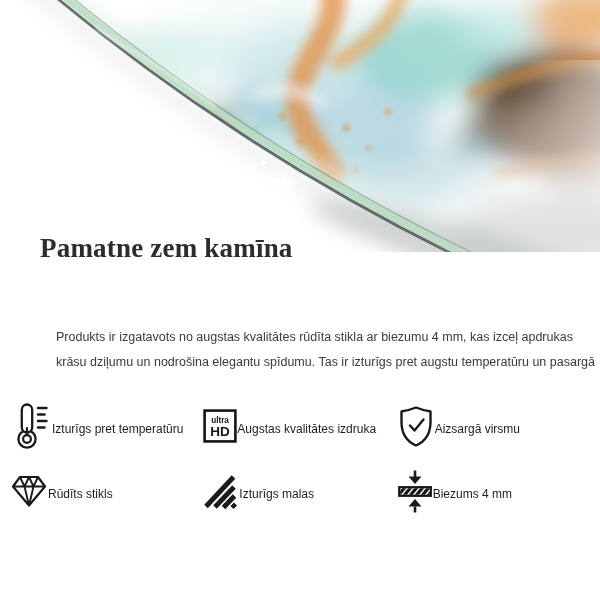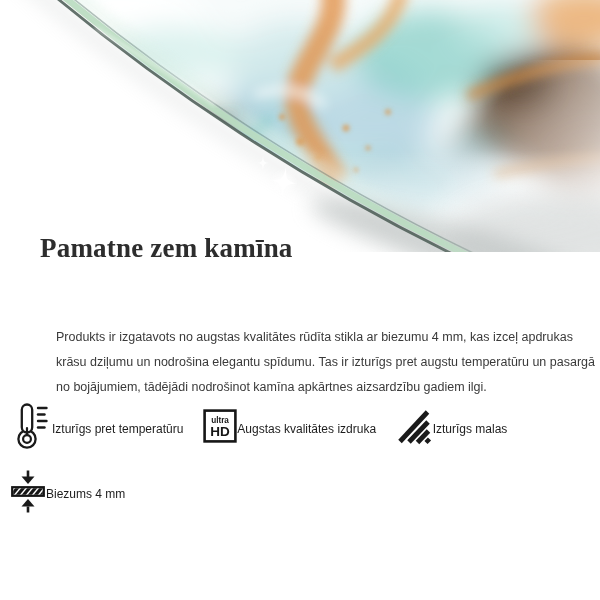--- a/index.html
+++ b/index.html
@@ -152,21 +152,20 @@
 </svg>
 </div>
 
 <h1 class="heading">
   <span>Pamatne zem kamīna</span><br>
 </h1>
 
 <p class="intro">
   <span class="line">Produkts ir izgatavots no augstas kvalitātes rūdīta stikla ar biezumu 4 mm, kas izceļ apdrukas</span>
   <span class="line">krāsu dziļumu un nodrošina elegantu spīdumu. Tas ir izturīgs pret augstu temperatūru un pasargā</span>
-  <span class="line">no bojājumiem, tādējādi nodrošinot kamīna apkārtnes aizsardzību gadiem ilgi.</span>
 </p>
 
 <div class="features">
 
   <div class="feature">
     <div class="icon-box">
       <svg class="ico" width="42" height="48" viewBox="0 0 42 48">
         <g stroke-linecap="round">
           <line class="ln" x1="28" y1="6" x2="36.5" y2="6" stroke-width="2.4"></line>
           <line class="ln" x1="28" y1="12.5" x2="34.5" y2="12.5" stroke-width="2.4"></line>
@@ -186,21 +185,39 @@
     <div class="icon-box">
       <svg class="ico" width="34" height="34" viewBox="0 0 34 34">
         <rect x="1.6" y="1.6" width="30.8" height="30.8" fill="#ffffff" stroke="#161616" stroke-width="2.6"></rect>
         <text x="17" y="13.5" text-anchor="middle" font-family="Liberation Sans, sans-serif" font-size="8.2" font-weight="700" fill="#161616">ultra</text>
         <text x="17" y="27" text-anchor="middle" font-family="Liberation Sans, sans-serif" font-size="13.5" font-weight="800" fill="#161616">HD</text>
       </svg>
     </div>
     <div class="feature-label">Augstas kvalitātes izdruka</div>
   </div>
 
-
+  <div class="feature">
+    <div class="icon-box">
+      <svg class="ico" width="38" height="42" viewBox="0 0 38 42">
+        <path class="ln" stroke-width="2.4" stroke-linejoin="round" d="M19,2.5 C24,4.5 29,5.8 33.5,6.5 L33.5,17 C33.5,29 28,36.5 19,40.5 C10,36.5 4.5,29 4.5,17 L4.5,6.5 C9,5.8 14,4.5 19,2.5 Z"></path>
+        <path class="ln" stroke-width="2.4" stroke-linecap="round" stroke-linejoin="round" d="M13,20.5 L17.5,25.5 L26.5,14.5"></path>
+      </svg>
+    </div>
+    <div class="feature-label">Aizsargā virsmu</div>
+  </div>
+
+  <div class="feature row2">
+    <div class="icon-box">
+      <svg class="ico" width="38" height="34" viewBox="0 0 38 34">
+        <path class="ln" stroke-width="2.2" stroke-linejoin="round" d="M10,3 L28,3 L35,12.5 L19,31.5 L3,12.5 Z"></path>
+        <path class="ln" stroke-width="1.9" d="M3,12.5 L35,12.5 M10,3 L14.5,12.5 M28,3 L23.5,12.5 M14.5,12.5 L19,3 M23.5,12.5 L19,3 M14.5,12.5 L19,31.5 M23.5,12.5 L19,31.5"></path>
+      </svg>
+    </div>
+    <div class="feature-label">Rūdīts stikls</div>
+  </div>
 
   <div class="feature row2">
     <div class="icon-box">
       <svg class="ico" width="36" height="38" viewBox="0 0 36 38">
         <line class="ln" x1="3" y1="34.5" x2="30.5" y2="5" stroke-width="4.8"></line>
         <line class="ln" x1="12" y1="35" x2="31" y2="15" stroke-width="4.8"></line>
         <line class="ln" x1="20.5" y1="35.5" x2="31.5" y2="24" stroke-width="4.8"></line>
         <line class="ln" x1="29" y1="35.5" x2="32.5" y2="32" stroke-width="4.5"></line>
       </svg>
     </div>

